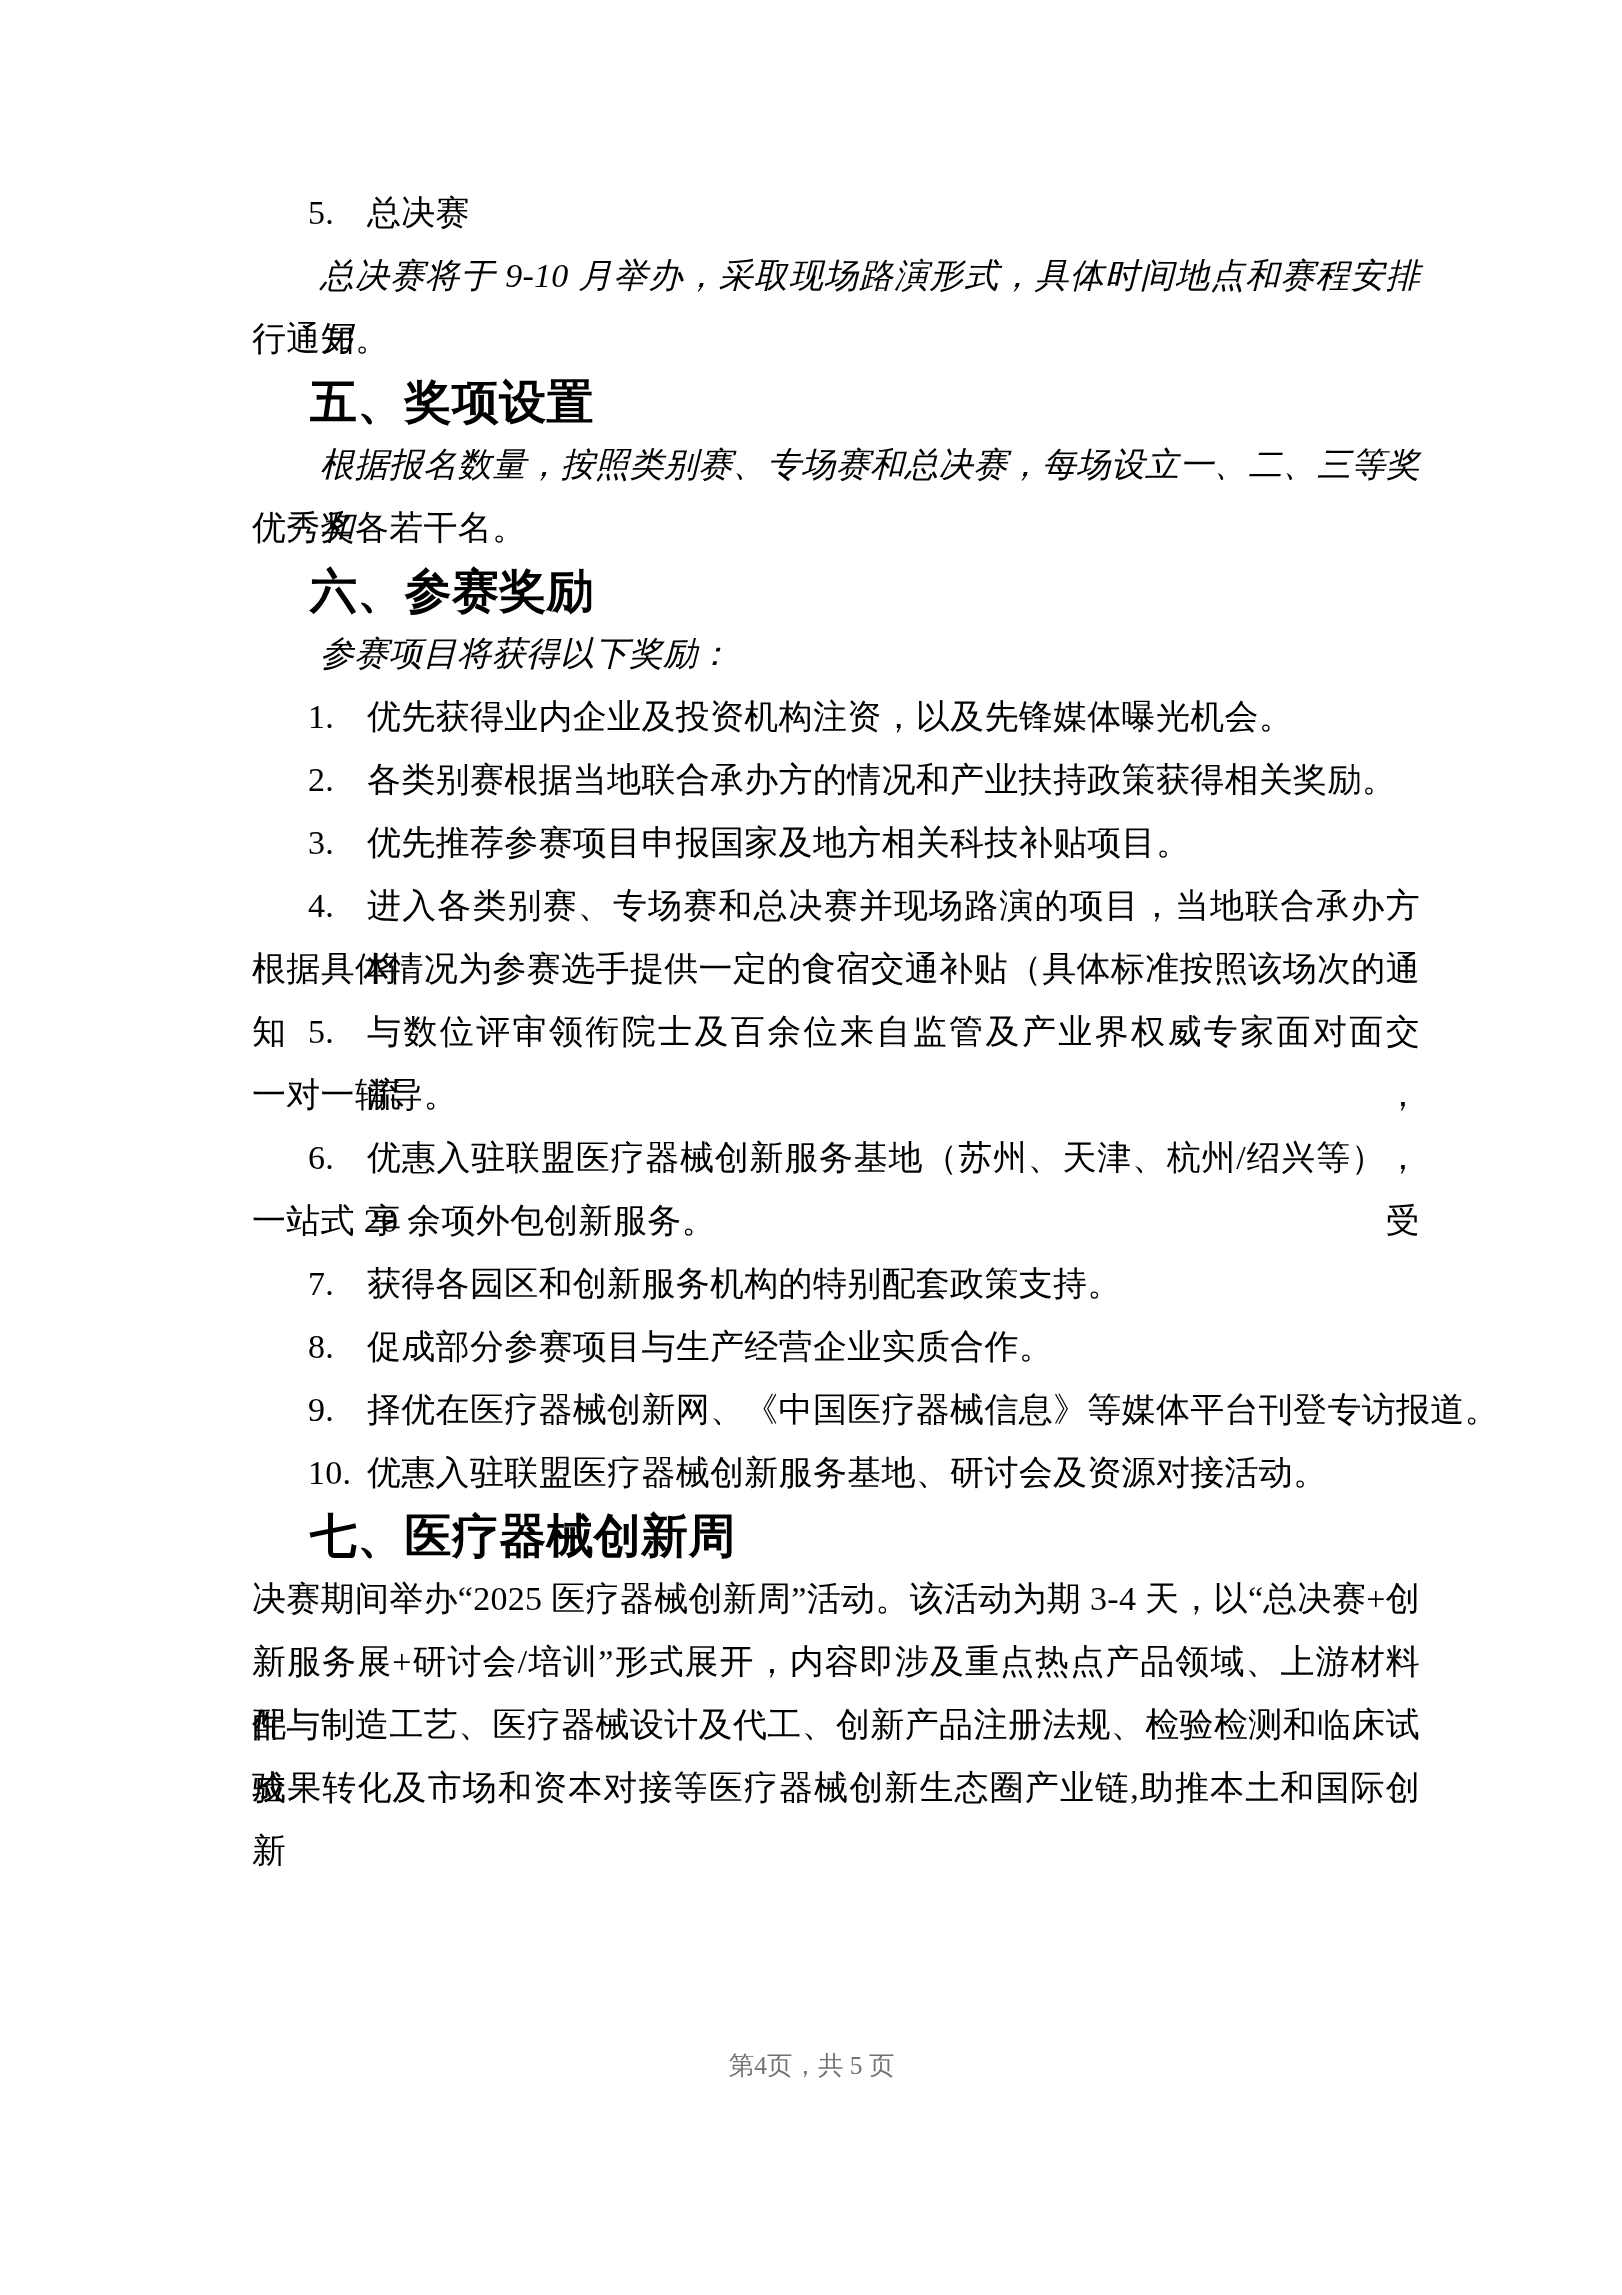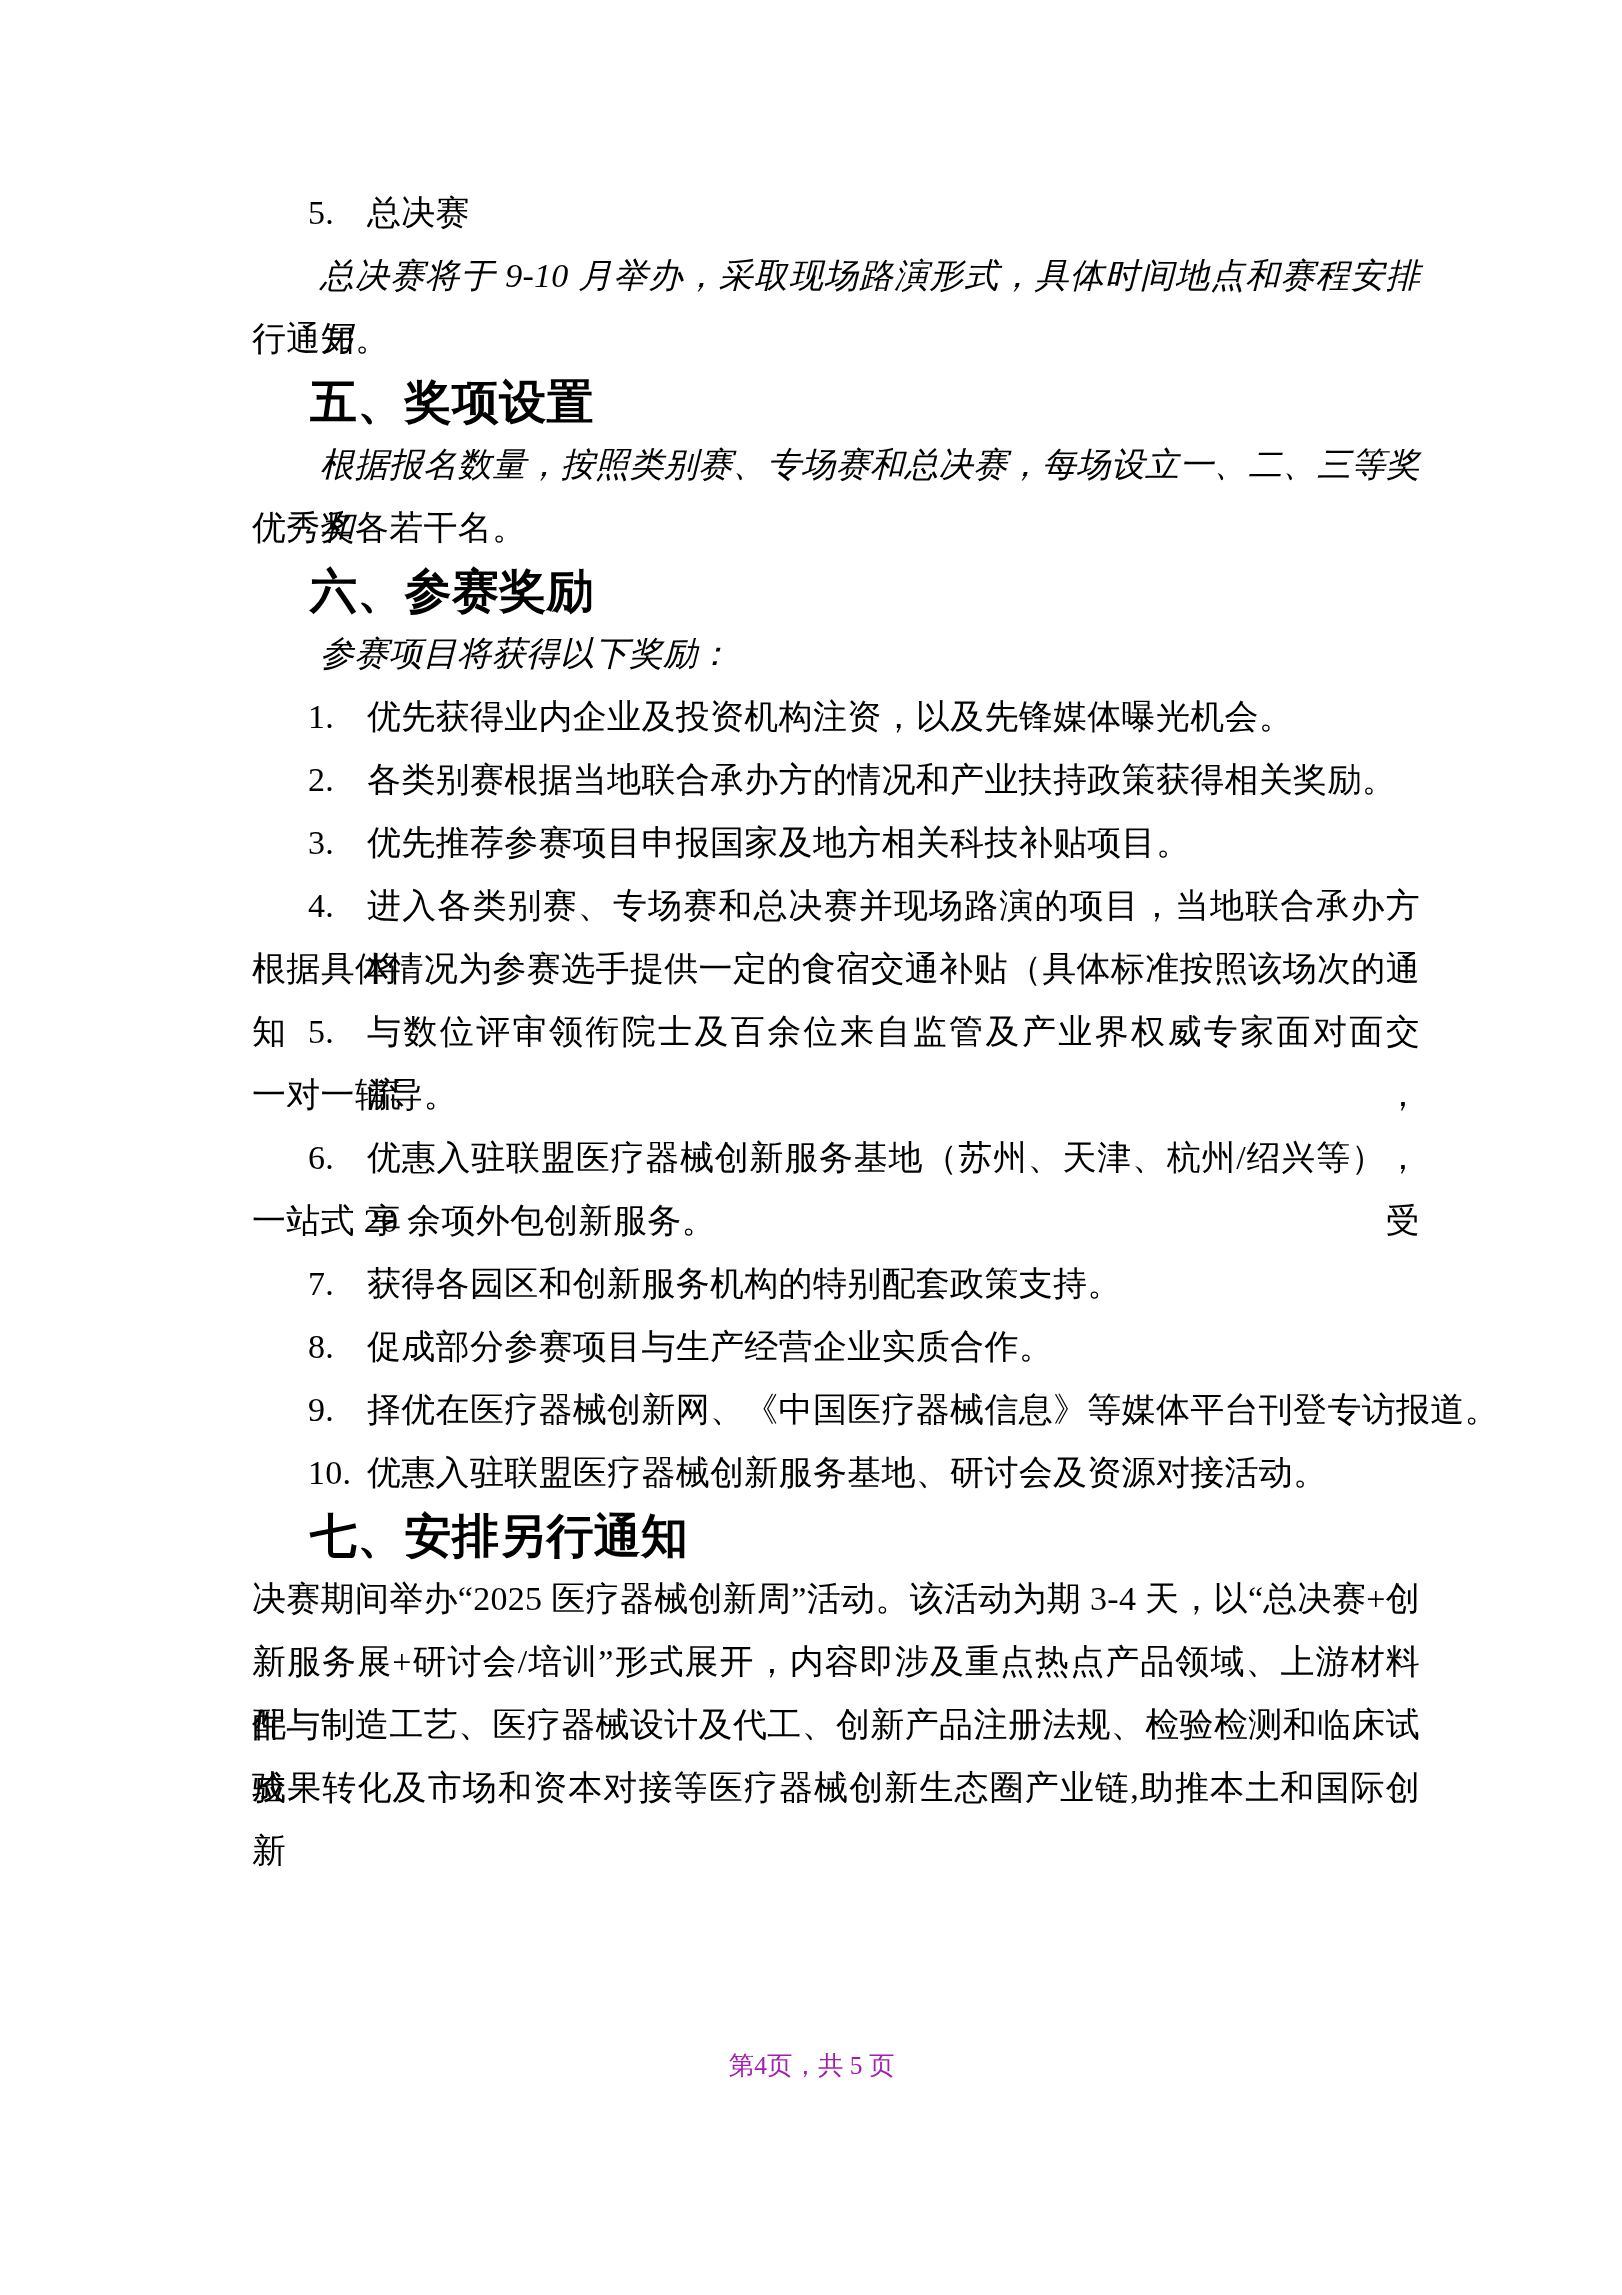--- a/index.html
+++ b/index.html
@@ -59,21 +59,21 @@
   }
   .footer {
     position: absolute;
     left: 0;
     top: 2040px;
     width: 100%;
     text-align: center;
     font-size: 25.5px;
     line-height: 52px;
     font-family: "Liberation Serif", "DejaVu Serif", serif;
-    color: #a21caf;
+    color: #737373;
   }
 </style>
 </head>
 <body>
 
 <div class="page">
   <div class="doc-body">
       <div class="line numbered">
         <span class="num">5.</span>
         <span class="itext">总决赛</span>
@@ -121,21 +121,21 @@
         <span class="itext">促成部分参赛项目与生产经营企业实质合作。</span>
       </div>
       <div class="line numbered">
         <span class="num">9.</span>
         <span class="itext">择优在医疗器械创新网、《中国医疗器械信息》等媒体平台刊登专访报道。</span>
       </div>
       <div class="line numbered">
         <span class="num">10.</span>
         <span class="itext">优惠入驻联盟医疗器械创新服务基地、研讨会及资源对接活动。</span>
       </div>
-      <div class="line heading">七、安排另行通知</div>
+      <div class="line heading">七、医疗器械创新周</div>
       <div class="line plain justify">决赛期间举办“2025 医疗器械创新周”活动。该活动为期 3-4 天，以“总决赛+创</div>
       <div class="line plain justify">新服务展+研讨会/培训”形式展开，内容即涉及重点热点产品领域、上游材料配</div>
       <div class="line plain justify">件与制造工艺、医疗器械设计及代工、创新产品注册法规、检验检测和临床试验、</div>
       <div class="line plain justify">成果转化及市场和资本对接等医疗器械创新生态圈产业链,助推本土和国际创新</div>
     </div>
   <div class="footer">第4页，共 5 页</div>
 </div>
 
 
 </body></html>

